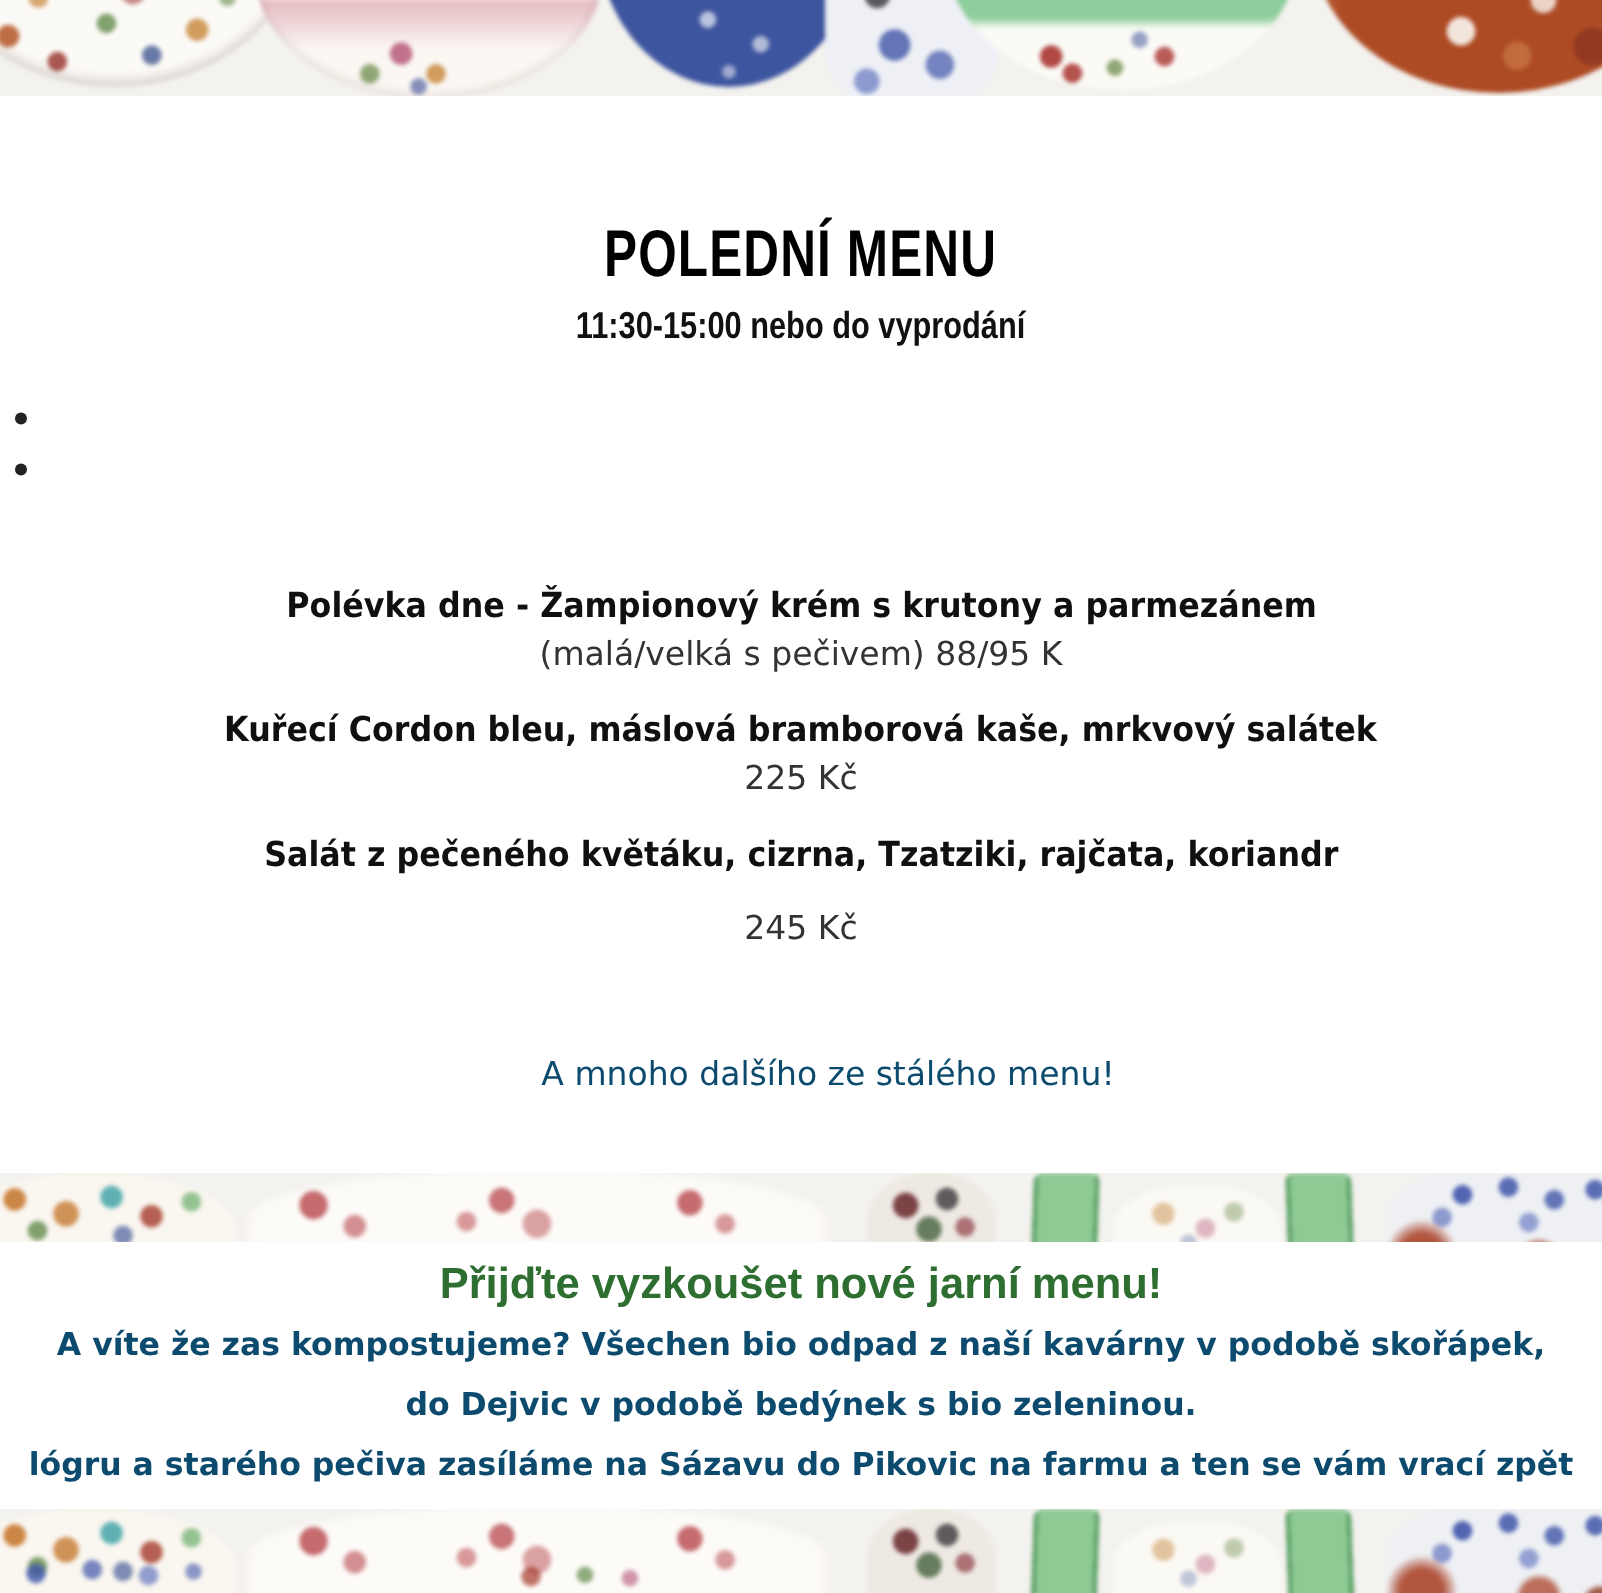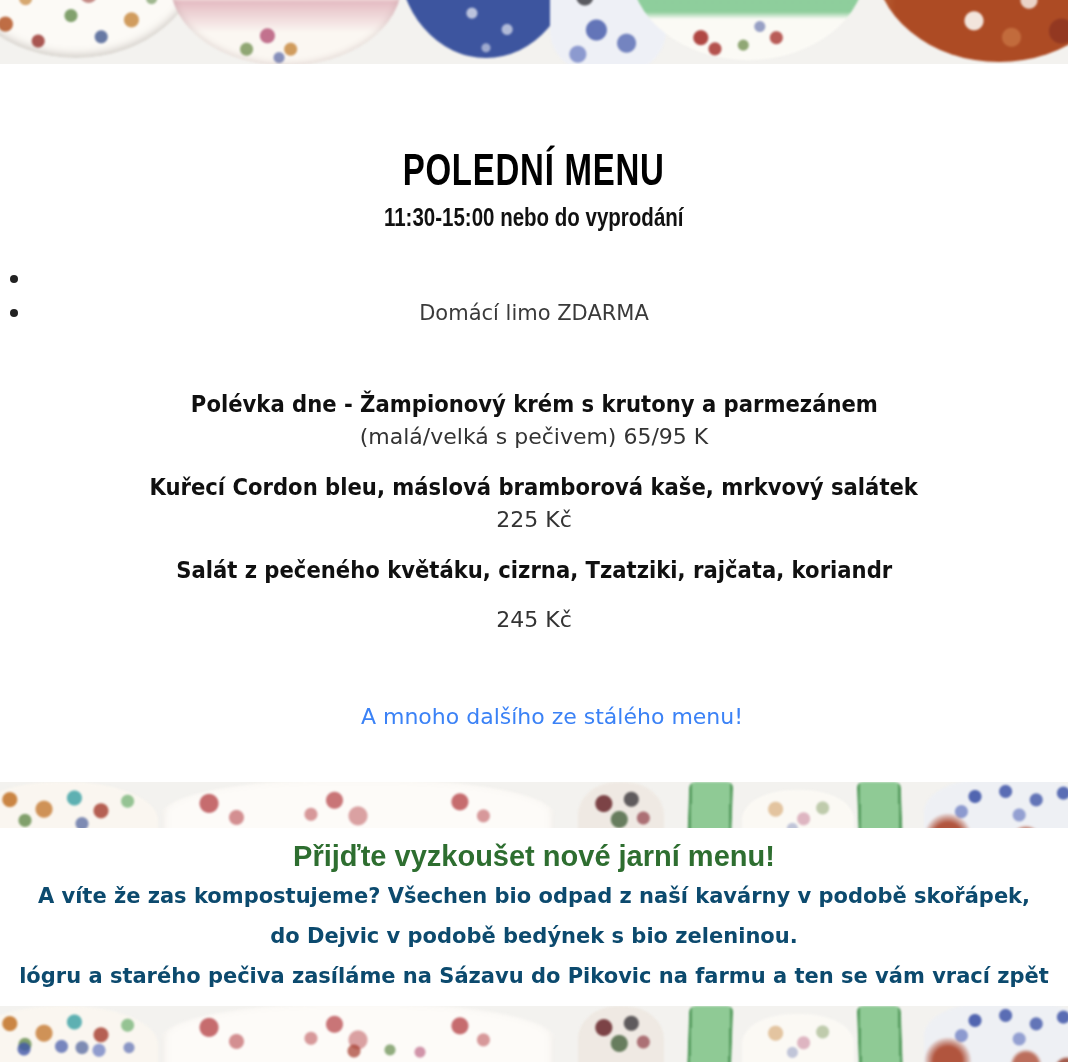--- a/index.html
+++ b/index.html
@@ -164,21 +164,21 @@
   .promo .li { position:relative; height:34px; line-height:34px; font-size:21px; color:#3a3a3a; }
   .promo .dot { position:absolute; left:10px; top:13px; width:8px; height:8px; border-radius:50%; background:#222; }
 
   .menu { top:392px; }
   .menu .item { margin-bottom:26px; }
   .menu .name { height:24px; line-height:24px; }
   .menu .name span { display:inline-block; font-size:23px; font-weight:bold; color:#101010;
     transform:scaleX(.92); transform-origin:center; white-space:nowrap; }
   .menu .price { margin-top:9px; height:24px; line-height:24px; font-size:22px; color:#333; }
 
-  .note { top:705px; height:24px; line-height:24px; font-size:22px; color:#3b82f6;padding-left:36px; }
+  .note { top:705px; height:24px; line-height:24px; font-size:22px; color:#0c4a6e;padding-left:36px; }
 
   .announce-h { top:840px; height:32px; line-height:32px; }
   .announce-h span { display:inline-block; font-family:"Liberation Sans", sans-serif;
     font-size:29px; font-weight:bold; color:var(--accent-green,#2e6e30); white-space:nowrap; }
 
   .announce-p { top:876px; }
   .announce-p .ln { display:flex; justify-content:center; height:40px; line-height:40px; }
   .announce-p .ln span { font-size:21px; font-weight:bold; color:#0c4a6e; white-space:nowrap; flex:0 0 auto; }
 </style>
 </head>
@@ -204,28 +204,27 @@
   <div class="centered hours">
     <span class="hfont">11:30-15:00 nebo do vyprodání</span>
   </div>
 
   <div class="centered promo">
     <div class="li">
       <span class="dot"></span>
     </div>
     <div class="li">
       <span class="dot"></span>
-      <span>Domácí limo ZDARMA</span>
     </div>
   </div>
 
   <div class="centered menu">
     <div class="item">
       <div class="name"><span>Polévka dne - Žampionový krém s krutony a parmezánem</span></div>
-      <div class="price">(malá/velká s pečivem) 65/95 K</div>
+      <div class="price">(malá/velká s pečivem) 88/95 K</div>
     </div>
     <div class="item">
       <div class="name"><span>Kuřecí Cordon bleu, máslová bramborová kaše, mrkvový salátek</span></div>
       <div class="price">225 Kč</div>
     </div>
     <div class="item">
       <div class="name"><span>Salát z pečeného květáku, cizrna, Tzatziki, rajčata, koriandr</span></div>
     </div>
     <div class="item">
       <div class="price">245 Kč</div>

